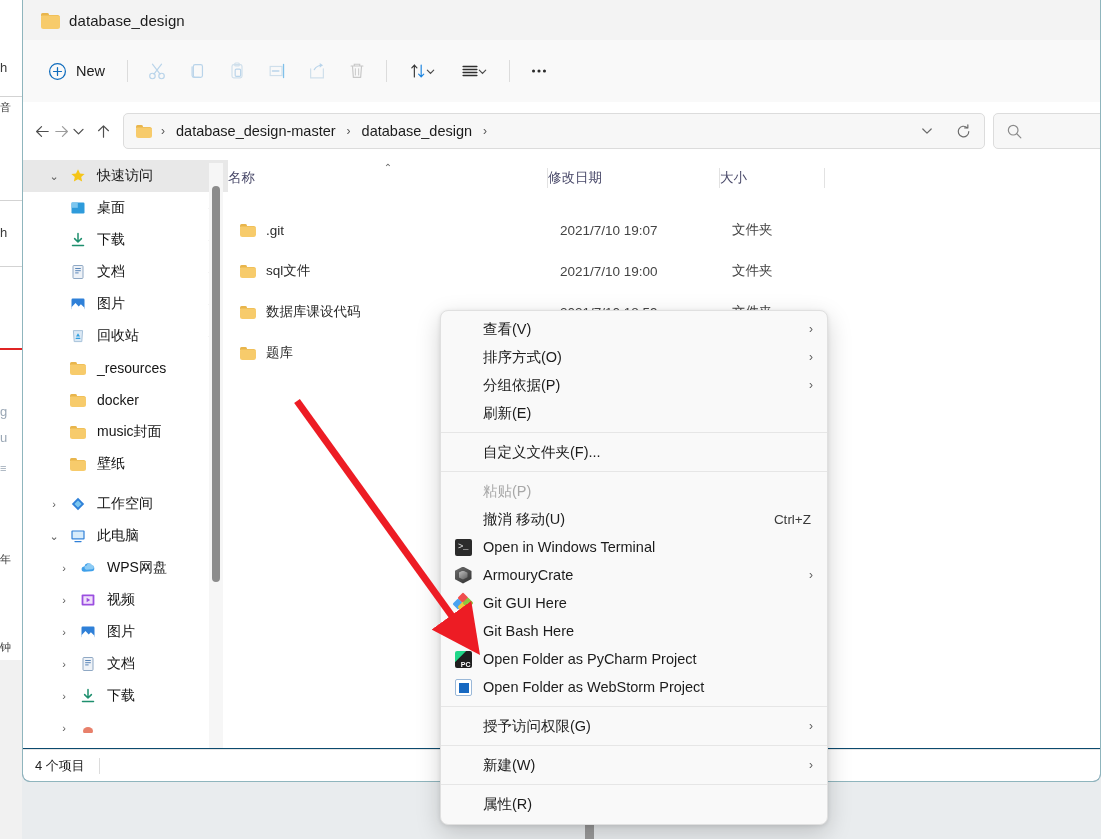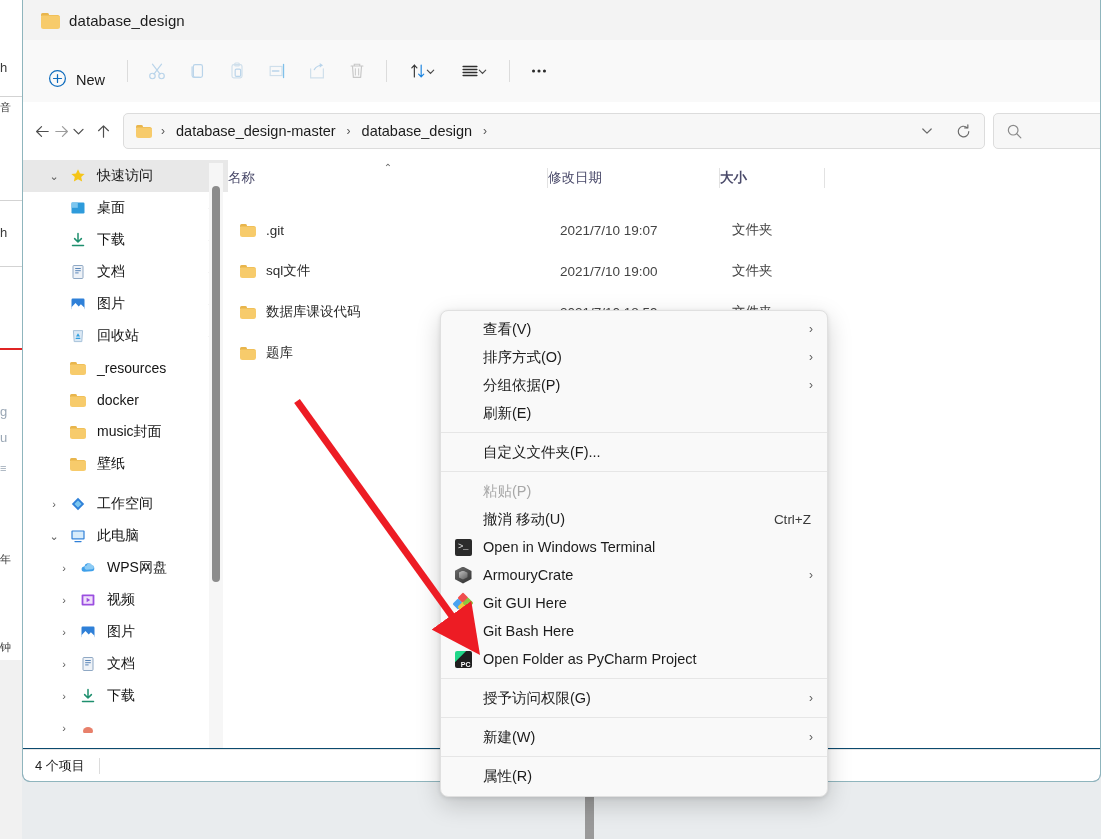--- a/index.html
+++ b/index.html
@@ -69,21 +69,21 @@
   .folder.sm::before { width: 6.5px; height: 3px; }
   .folder.sm::after { width: 16px; height: 10.5px; top: 2.2px; }
 
   
   #cmdbar {
     position: absolute; left: 0; top: 40px; width: 1079px; height: 62px;
     background: #f9f9f9;
     display: flex; align-items: center; padding-left: 12px;
   }
   #new-btn {
-    display: flex; align-items: flex-end; gap: 9px;
+    display: flex; align-items: center; gap: 9px;
     height: 34px; padding: 0 13px; border-radius: 5px; cursor: default;
   }
   #new-label { font-size: 14.5px; color: #1b1b1b; }
   .tb-sep { width: 1px; height: 22px; background: #dcdcdc; margin: 0 9px; }
   .tb-btn {
     width: 40px; height: 34px; border-radius: 5px;
     display: flex; align-items: center; justify-content: center; cursor: default;
   }
   .tb-btn.wide { width: 52px; }
   .chev-sm { margin-left: -3px; }
@@ -159,21 +159,21 @@
   .col .divider {
     position: absolute; right: 0; top: 8px; height: 20px; width: 1px; background: #e2e2e2;
   }
   .sortmark {
     position: absolute; left: 0; right: 0; top: 2px;
     text-align: center; font-size: 10px; color: #6a6a6a;
   }
   .col-name { width: 320px; }
   .col-date { width: 172px; }
   .col-type { width: 145px; }
-  .col-size { width: 105px; font-weight: bold; }
+  .col-size { width: 105px; }
 
   .filerow {
     position: absolute; left: 0; width: 874px; height: 40px;
     display: flex; align-items: center; cursor: default;
   }
   .fr-name { width: 320px; display: flex; align-items: center; padding-left: 12px; gap: 10px; text-align: right; }
   .fr-cell { font-size: 13.5px; color: #2b2b2b; }
   .fr-date { width: 172px; padding-left: 12px; color: #444; }
   .fr-type { width: 145px; padding-left: 12px; color: #444; }
 
@@ -784,20 +784,26 @@
     <span class="mi-label">Git Bash Here</span>
   </div>
 
   <div class="mi">
     <span class="mi-ico">
       <span class="ic ic-pycharm"></span>
     </span>
     <span class="mi-label">Open Folder as PyCharm Project</span>
   </div>
 
+  <div class="mi">
+    <span class="mi-ico">
+      <span class="ic ic-webstorm"></span>
+    </span>
+    <span class="mi-label">Open Folder as WebStorm Project</span>
+  </div>
 
   <div class="mi-sep"></div>
 
   <div class="mi">
     <span class="mi-ico"></span>
     <span class="mi-label">授予访问权限(G)</span>
     <span class="mi-arrow">›</span>
   </div>
 
   <div class="mi-sep"></div>

